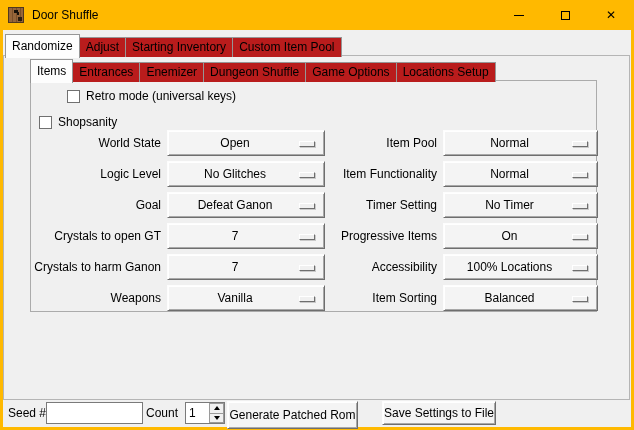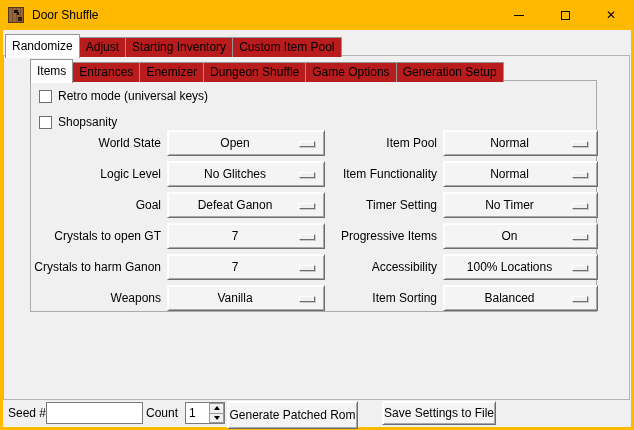--- a/index.html
+++ b/index.html
@@ -48,21 +48,21 @@
     background:#f0f0f0; border:1px solid #b5b5b5; z-index:2;
   }
   .inner-tabs{ left:27px; top:28px; height:24px; z-index:5; }
   .inner-page{
     position:absolute; left:27px; top:50px; width:567px; height:232px;
     background:#f0f0f0; border:1px solid #ababab; z-index:4;
   }
 
   
   .check-row{ position:absolute; left:8px; display:flex; align-items:center; height:16px; }
-  .check-row.r1{ top:7px; }
+  .check-row.r1{ top:7px;margin-left:28px; }
   .check-row.r2{ top:33px; }
   .checkbox{
     width:13px; height:13px; background:#fff;
     border:1px solid #707070; flex:0 0 auto;
   }
   .check-label{ margin-left:6px; white-space:nowrap; }
 
   
   .settings-grid{
     position:absolute; left:0; top:49px; padding-left:2px;
@@ -160,21 +160,21 @@
     </div>
 
     <div class="outer-page"></div>
 
     <div class="tabrow inner-tabs">
       <div class="tab selected">Items</div>
       <div class="tab">Entrances</div>
       <div class="tab">Enemizer</div>
       <div class="tab">Dungeon Shuffle</div>
       <div class="tab">Game Options</div>
-      <div class="tab">Generation Setup</div>
+      <div class="tab">Locations Setup</div>
     </div>
 
     <div class="inner-page">
 
       <div class="check-row r1">
         <span class="checkbox"></span>
         <span class="check-label">Retro mode (universal keys)</span>
       </div>
       <div class="check-row r2">
         <span class="checkbox"></span>

